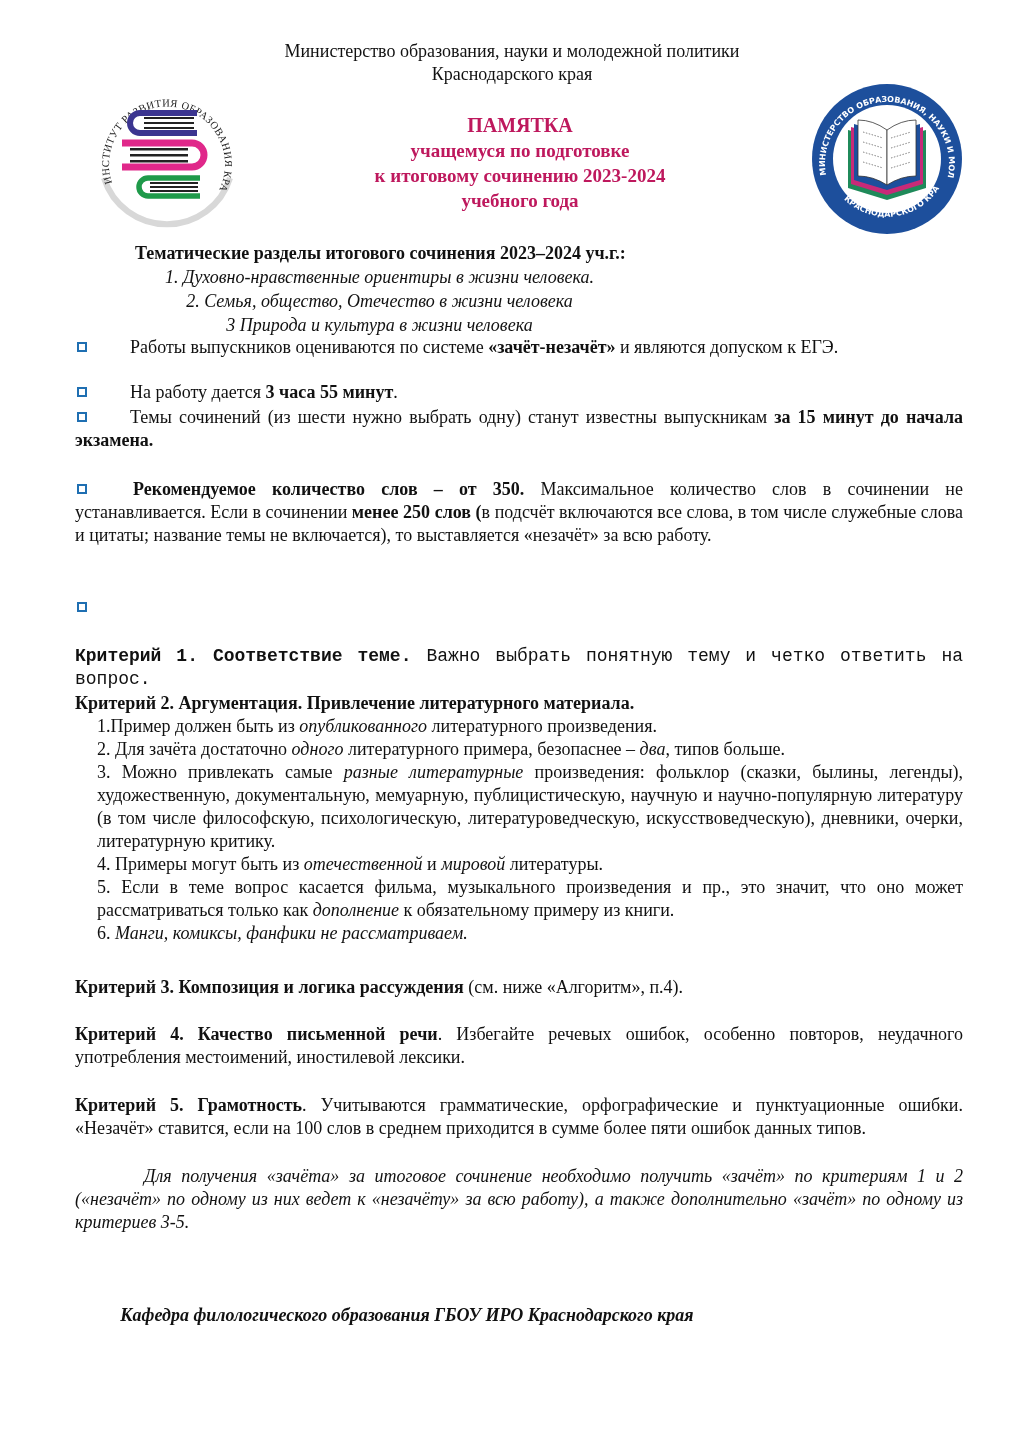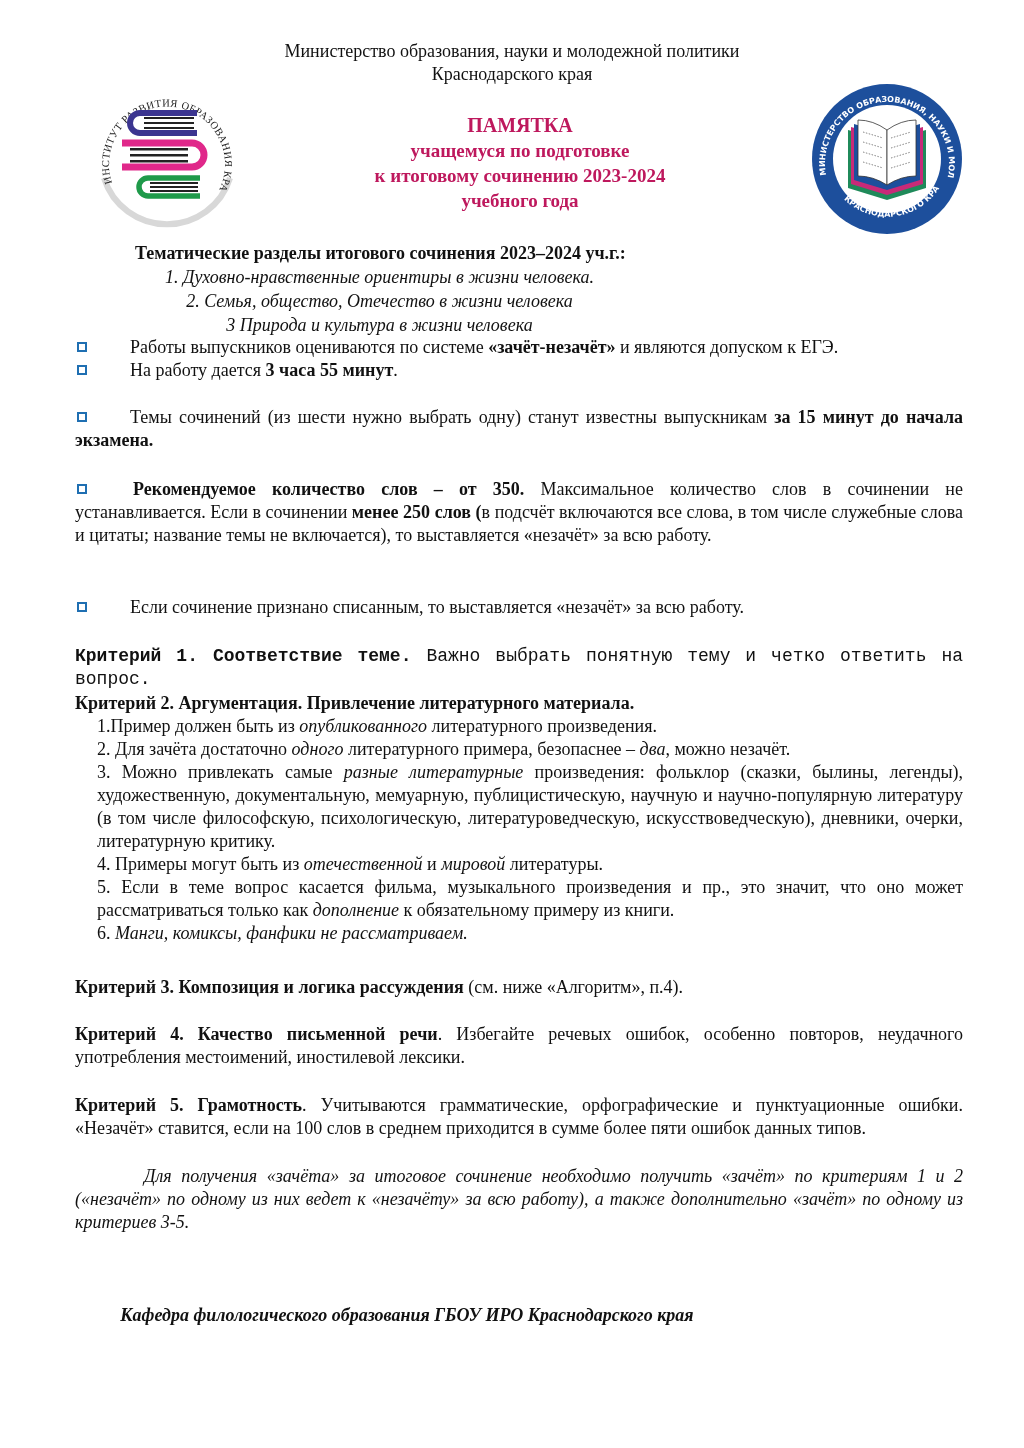--- a/index.html
+++ b/index.html
@@ -110,43 +110,43 @@
 <div class="abs section-heading">Тематические разделы итогового сочинения 2023–2024 уч.г.:</div>
 <div class="abs topics">
   <div class="topic">1.  Духовно-нравственные ориентиры в жизни человека.</div>
   <div class="topic">2.  Семья, общество, Отечество в жизни человека</div>
   <div class="topic">3  Природа и культура в жизни человека</div>
 </div>
 
 <div class="abs para" style="top:336px;">
   <span class="bullet-icon"></span><span>Работы выпускников оцениваются по системе </span><b>«зачёт-незачёт»</b><span> и являются допуском к ЕГЭ.</span>
 </div>
-<div class="abs para" style="top:359px;">
+<div class="abs para" style="top:381px;">
   <span class="bullet-icon"></span><span>На работу дается </span><b>3 часа 55 минут</b><span>.</span>
 </div>
 <div class="abs para" style="top:406px;">
   <span class="bullet-icon"></span><span>Темы сочинений (из шести нужно выбрать одну) станут известны выпускникам </span><b>за 15 минут до начала экзамена.</b>
 </div>
 <div class="abs para" style="top:478px;">
   <span class="bullet-icon" style="margin-right:46px"></span><b>Рекомендуемое количество слов – от 350.</b><span> Максимальное количество слов в сочинении не устанавливается. Если в сочинении </span><b>менее 250 слов (</b><span>в подсчёт включаются все слова, в том числе служебные слова и цитаты; название темы не включается), то выставляется «незачёт» за всю работу.</span>
 </div>
 <div class="abs para" style="top:596px;">
-  <span class="bullet-icon"></span><span>Если сочинение признано списанным, то выставляется «незачёт» за всю работу.</span>
+  <span class="bullet-icon"></span>
 </div>
 
 <div class="abs para" style="top:645px;font-family:Liberation Mono, monospace;">
   <b>Критерий 1. Соответствие теме.</b><span> Важно выбрать понятную тему и четко ответить на вопрос.</span>
 </div>
 
 <div class="abs para" style="top:692px;">
   <b>Критерий 2. Аргументация. Привлечение литературного материала.</b>
 </div>
 <div class="abs crit2-list" style="top:715px;">
   <div><span>1.Пример  должен быть из  </span><i>опубликованного</i><span>  литературного  произведения.</span></div>
-  <div><span>2. Для зачёта достаточно </span><i>одного</i><span> литературного примера, безопаснее – </span><i>два</i><span>, можно незачёт.</span></div>
+  <div><span>2. Для зачёта достаточно </span><i>одного</i><span> литературного примера, безопаснее – </span><i>два</i><span>, типов больше.</span></div>
   <div><span>3. Можно  привлекать  самые </span><i>разные литературные</i><span> произведения: фольклор (сказки, былины, легенды),  художественную,  документальную,  мемуарную, публицистическую, научную и научно-популярную  литературу  (в  том  числе  философскую,  психологическую, литературоведческую,  искусствоведческую), дневники, очерки,  литературную  критику.</span></div>
   <div><span>4. Примеры могут быть из </span><i>отечественной</i><span>  и  </span><i>мировой</i><span>  литературы.</span></div>
   <div><span>5. Если в теме вопрос касается фильма, музыкального произведения и пр., это значит, что оно может рассматриваться только как </span><i>дополнение</i><span> к обязательному примеру из книги.</span></div>
   <div><span>6. </span><i>Манги, комиксы, фанфики  не рассматриваем.</i></div>
 </div>
 
 <div class="abs para" style="top:976px;">
   <b>Критерий 3. Композиция и логика рассуждения</b><span> (см. ниже «Алгоритм», п.4).</span>
 </div>
 

